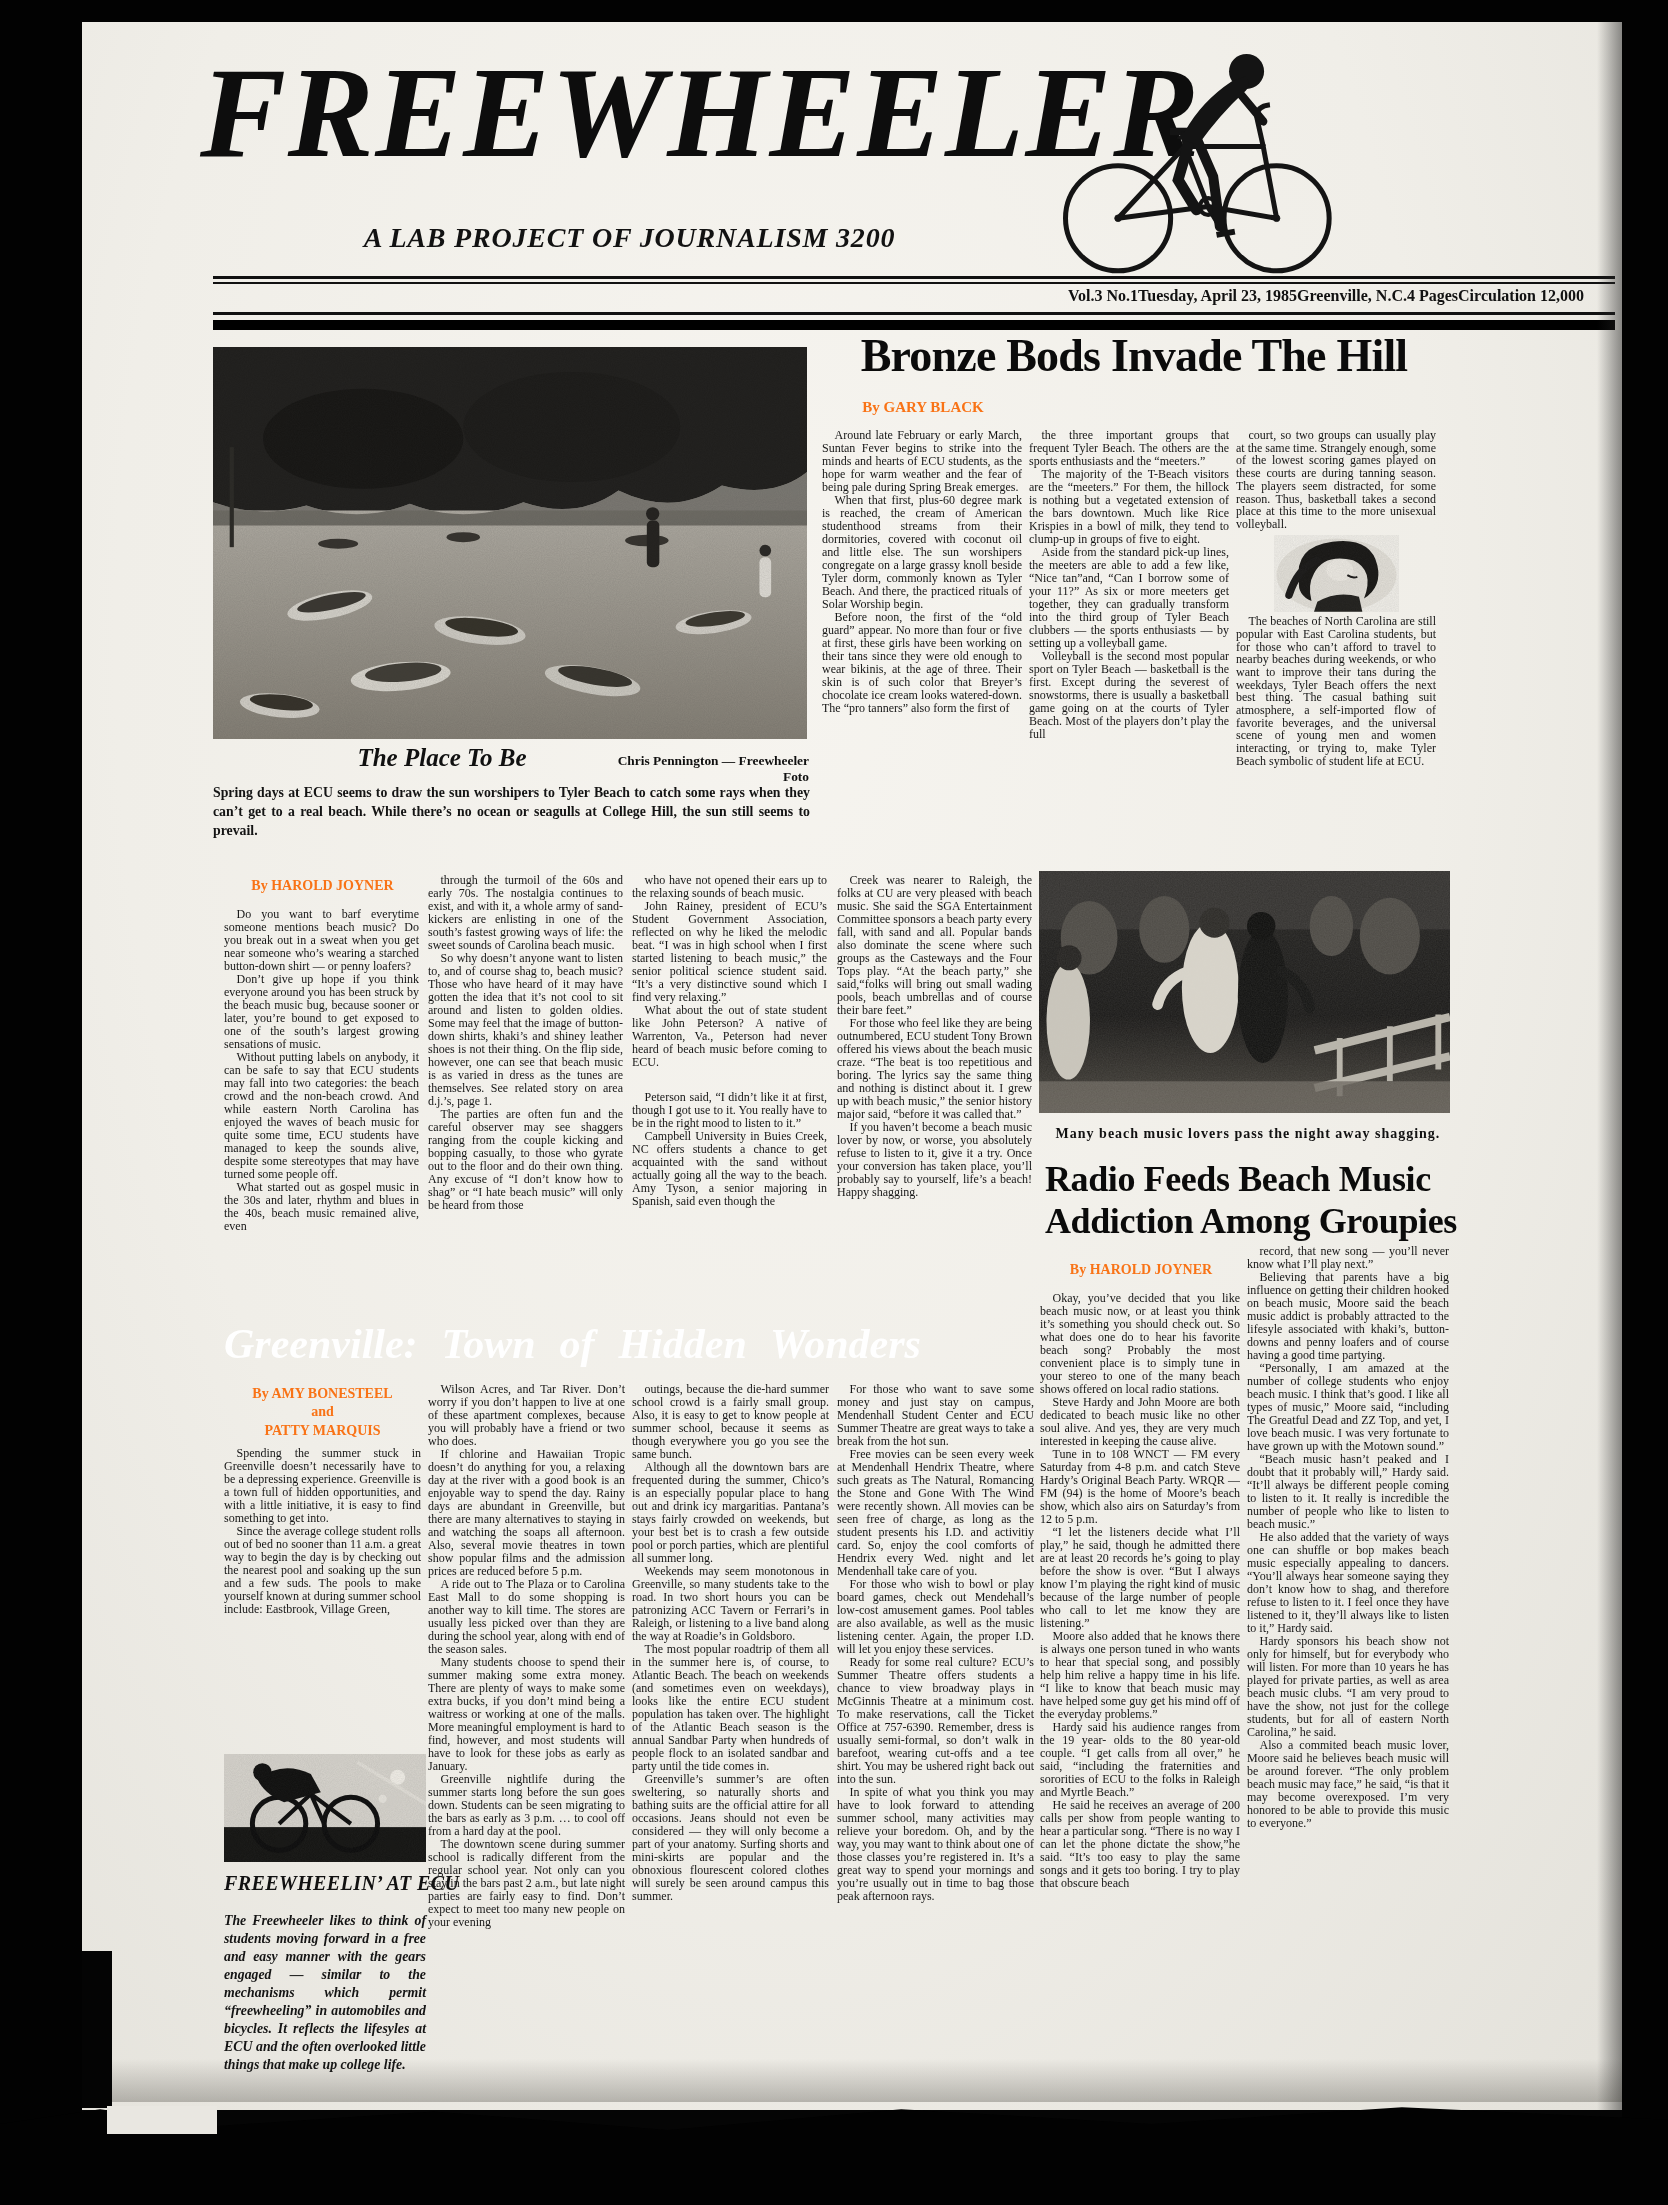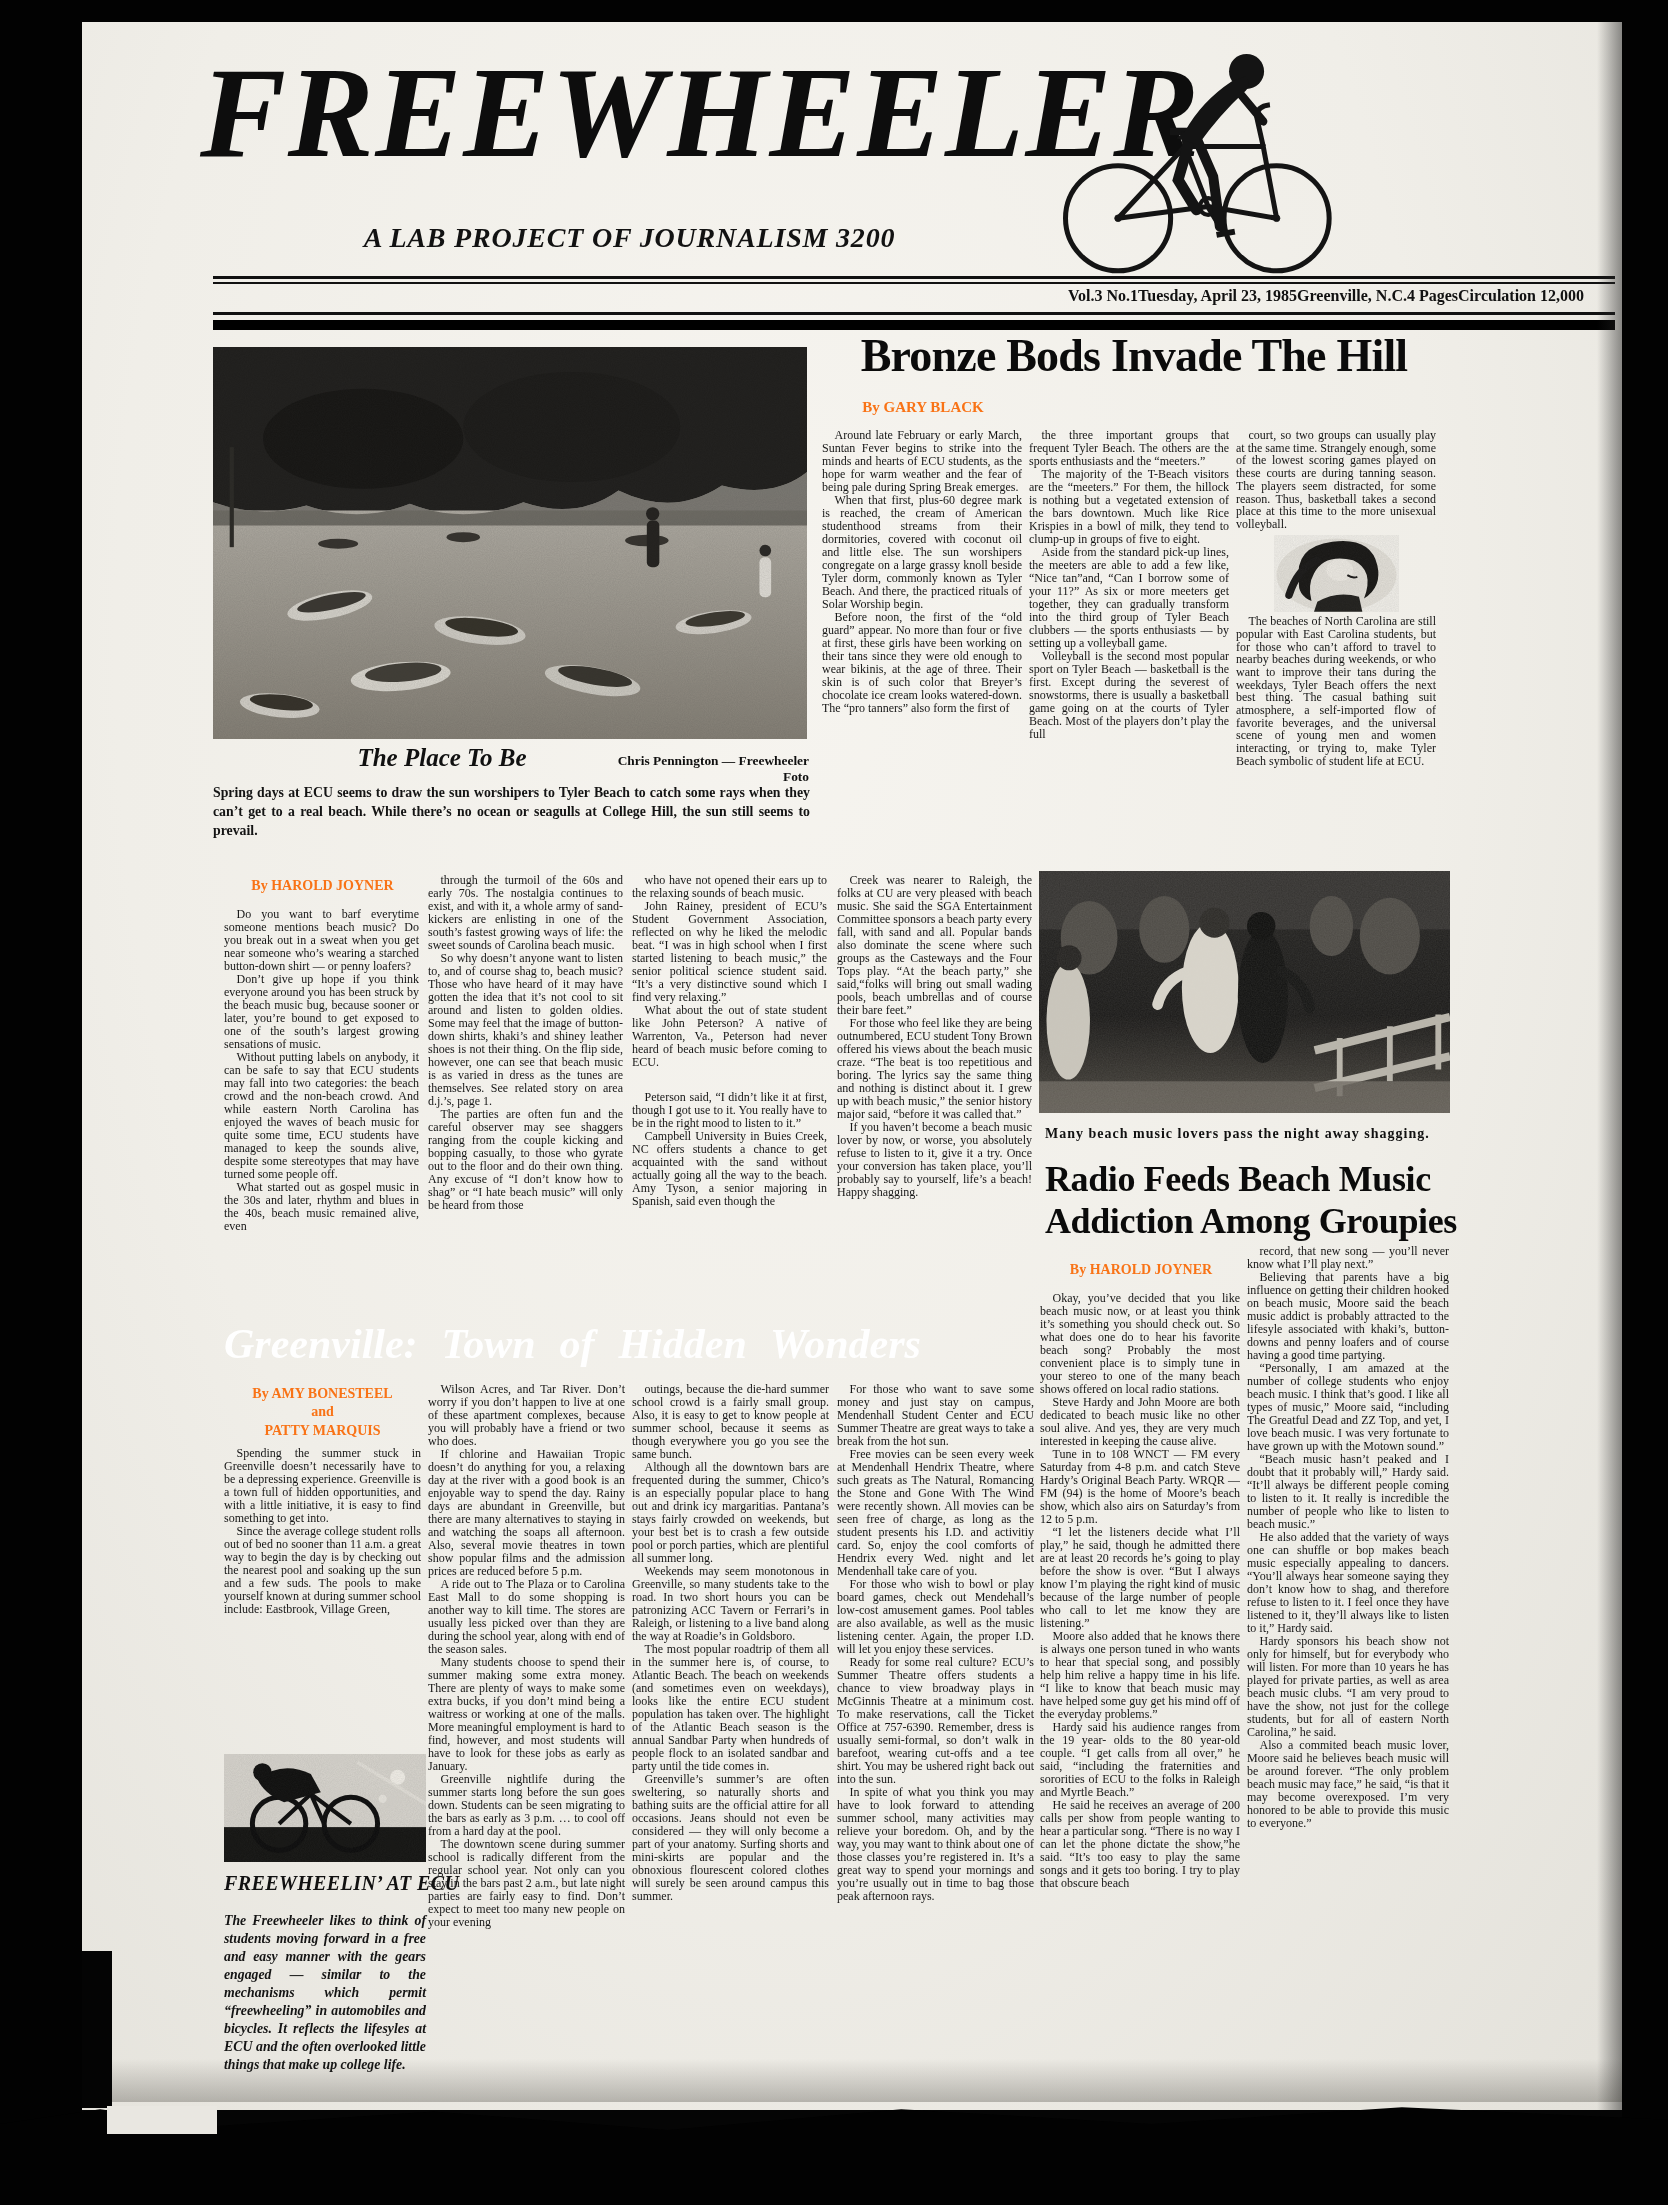--- a/index.html
+++ b/index.html
@@ -36,21 +36,21 @@
   .spacer{height:22px;}
   .inline-photo{margin:4.2px auto 3.3px auto;display:block;}
   
   .cap-title{position:absolute;left:317px;top:744px;width:250px;text-align:center;
       font-size:25px;font-weight:bold;font-style:italic;color:#101010;white-space:nowrap;}
   .cap-credit{position:absolute;left:617px;top:753px;width:192px;text-align:right;
       font-size:13.4px;font-weight:bold;color:#101010;}
   .cap-text{position:absolute;left:213px;top:783px;width:597px;font-size:13.8px;line-height:19px;
       font-weight:bold;color:#141414;text-align:justify;}
   .shag-cap{position:absolute;left:1045px;top:1126px;width:406px;font-size:14px;font-weight:bold;
-      letter-spacing:1px;color:#111;}
+      letter-spacing:1px;color:#111;text-align:center;}
   .fw-title{position:absolute;left:224px;top:1872px;width:202px;text-align:center;font-size:20px;
       font-weight:bold;font-style:italic;color:#111;letter-spacing:0.4px;white-space:nowrap;}
   .fw-cap{position:absolute;left:224px;top:1912px;width:202px;font-size:13.8px;line-height:18px;
       font-weight:bold;font-style:italic;text-align:justify;color:#141414;}
   
   .photo{position:absolute;overflow:hidden;}
   .photo svg{display:block;width:100%;height:100%;}
   
   .band{position:absolute;background:#020202;}
   #band-bottom{left:0;top:2101px;width:1669px;height:104px;

